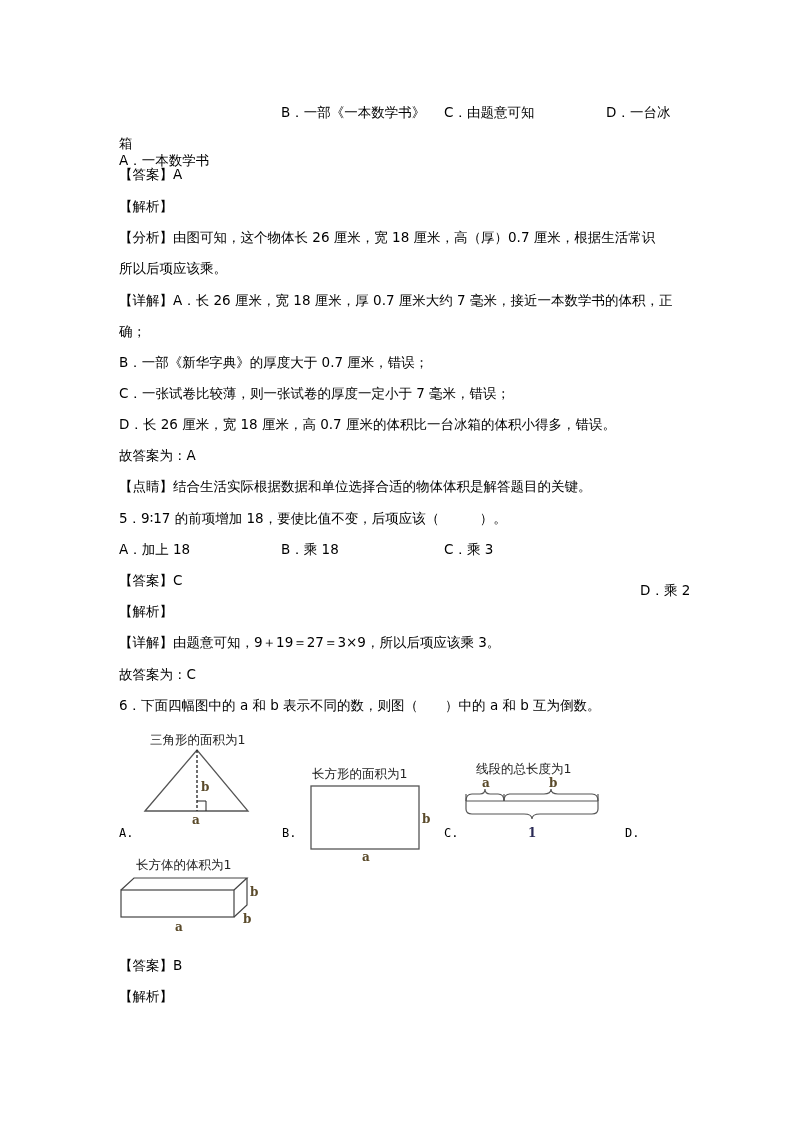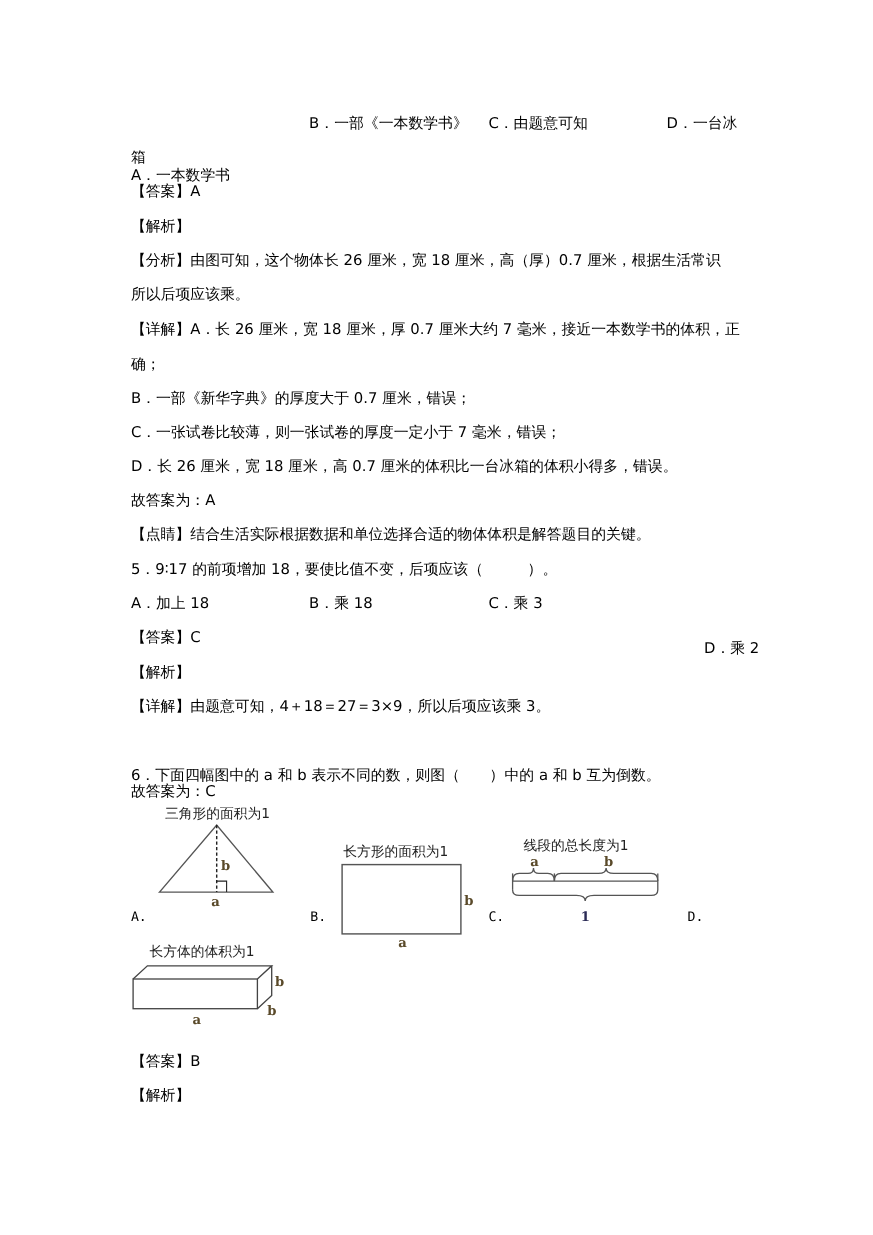--- a/index.html
+++ b/index.html
@@ -34,22 +34,22 @@
 <div class="ln" style="top:446px;">故答案为：A</div>
 <div class="ln" style="top:477px;text-align:center;">【点睛】结合生活实际根据数据和单位选择合适的物体体积是解答题目的关键。</div>
 
 <div class="ln" style="top:509px;">5．9∶17 的前项增加 18，要使比值不变，后项应该（　　　）。</div>
 <div class="opt" style="left:119px; top:540px;">A．加上 18</div>
 <div class="opt" style="left:281px; top:540px;">B．乘 18</div>
 <div class="opt" style="left:444px; top:540px;">C．乘 3</div>
 <div class="opt" style="left:640px; top:540px;margin-top:41px;">D．乘 2</div>
 <div class="ln" style="top:571px;">【答案】C</div>
 <div class="ln" style="top:602px;">【解析】</div>
-<div class="ln" style="top:633px;">【详解】由题意可知，4＋18＝27＝3×9，所以后项应该乘 3。</div>
-<div class="ln" style="top:665px;margin-top:46px;">故答案为：C</div>
+<div class="ln" style="top:633px;">【详解】由题意可知，9＋19＝27＝3×9，所以后项应该乘 3。</div>
+<div class="ln" style="top:665px;">故答案为：C</div>
 
 <div class="ln" style="top:696px;">6．下面四幅图中的 a 和 b 表示不同的数，则图（　　）中的 a 和 b 互为倒数。</div>
 
 <div class="fig" style="left:140px; top:730px;">
   <svg width="130" height="95">
     <text class="fig-title" x="10" y="14">三角形的面积为1</text>
     <polygon points="5,81 57,20 108,81" fill="none" stroke="#555" stroke-width="1.3"></polygon>
     <line x1="57" y1="20" x2="57" y2="81" stroke="#222" stroke-width="1.3" stroke-dasharray="3,2"></line>
     <polyline points="57,71 66,71 66,81" fill="none" stroke="#222" stroke-width="1"></polyline>
     <text class="lbl-ab" x="61" y="61">b</text>

